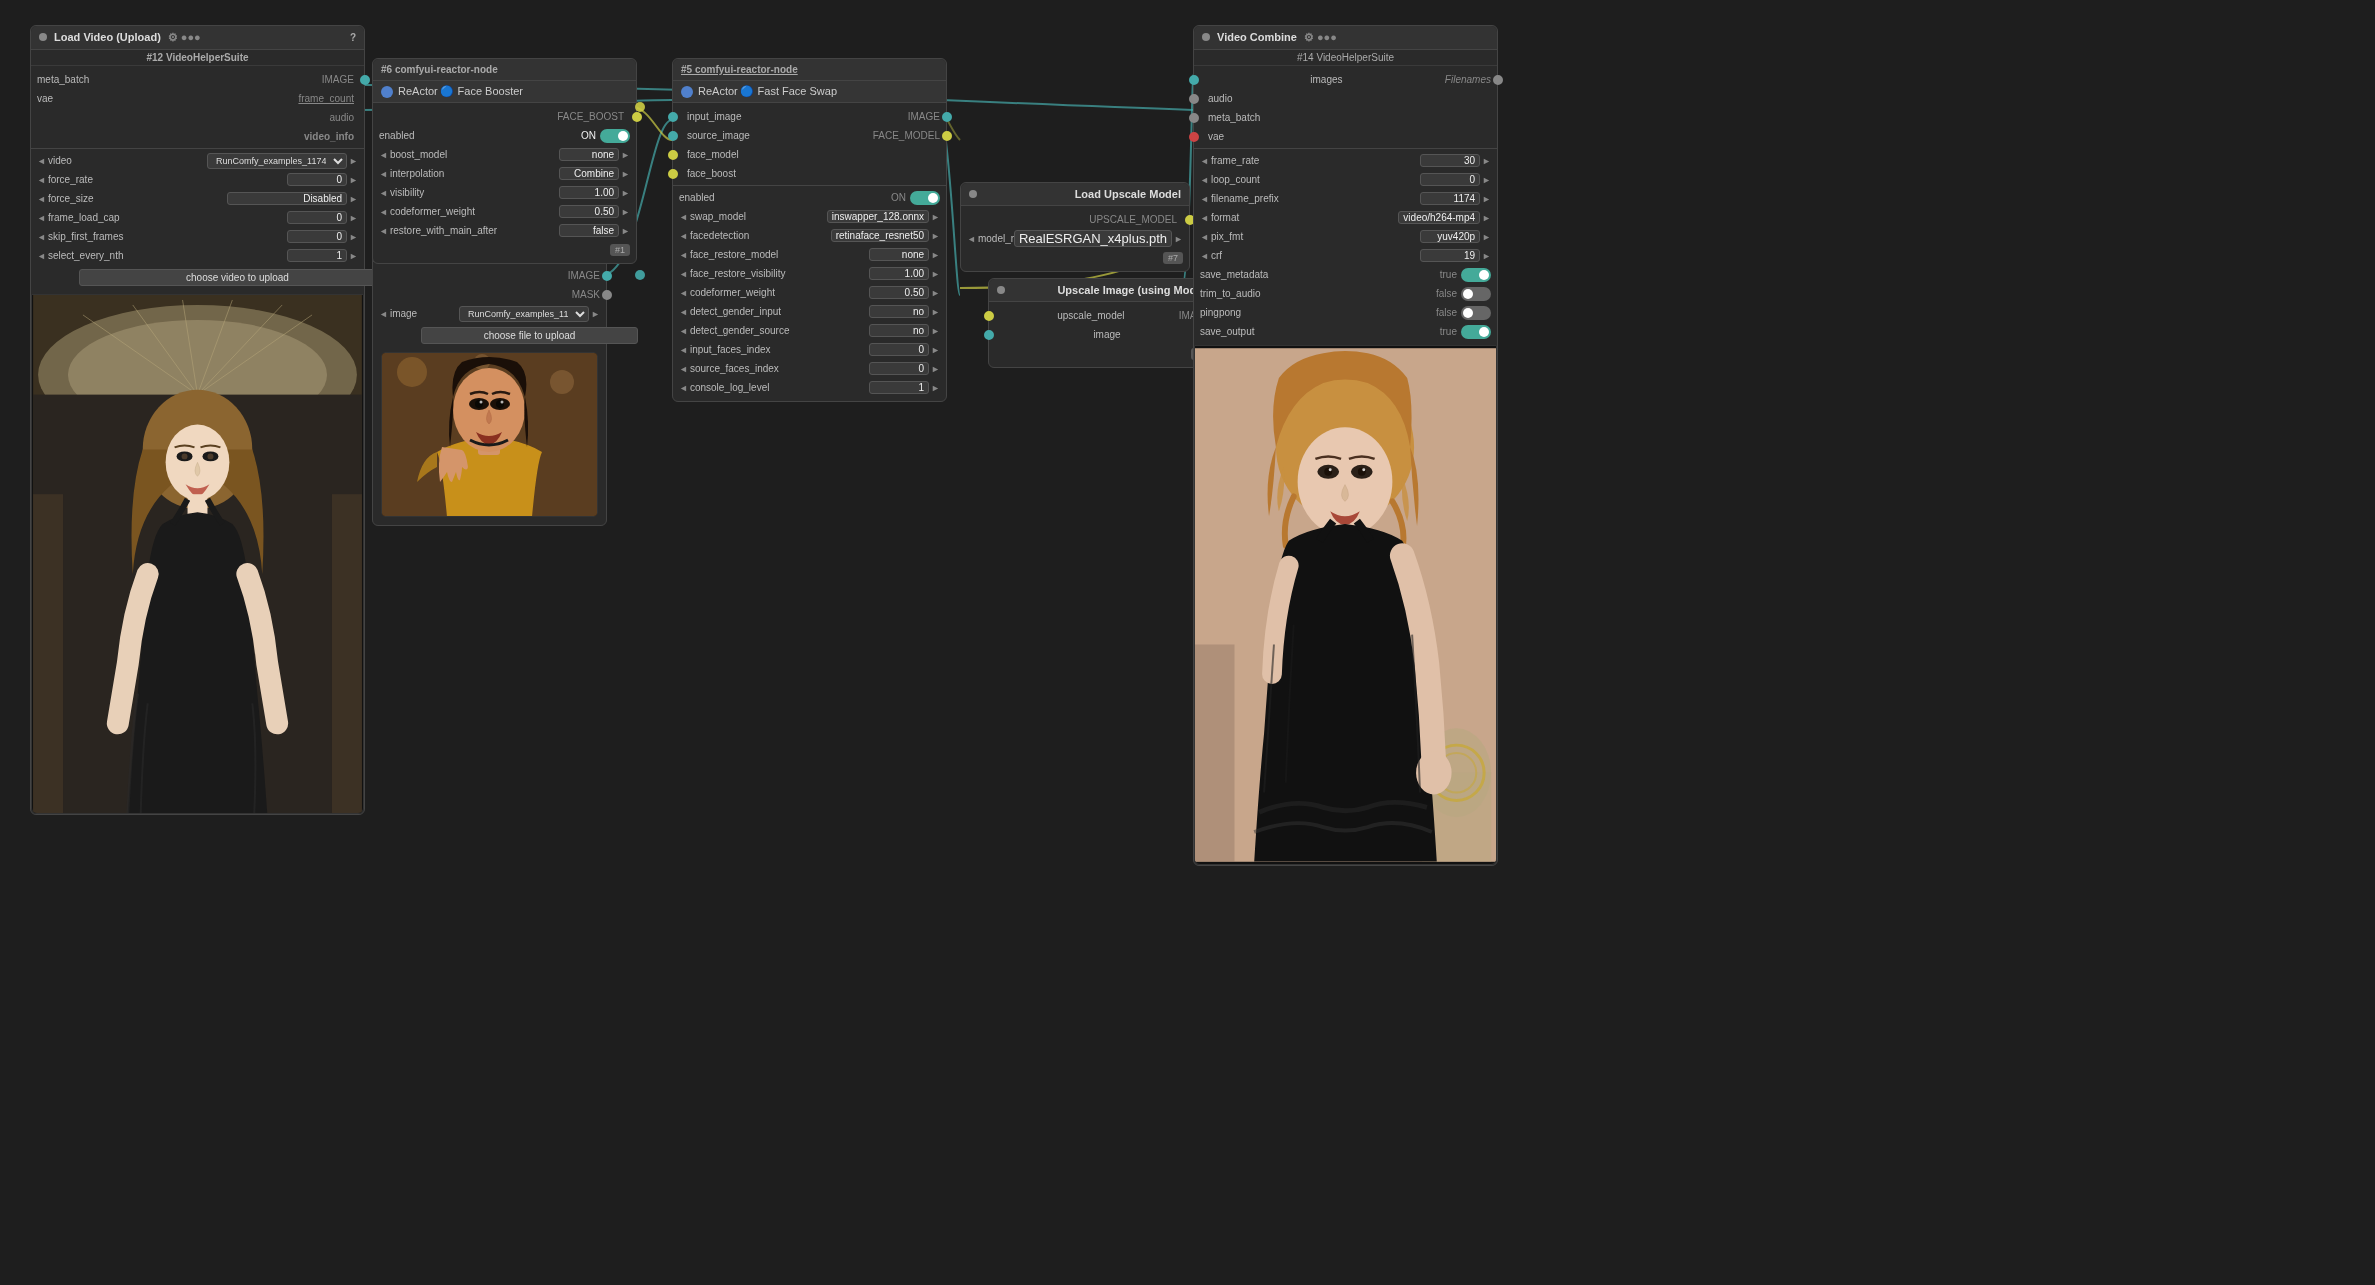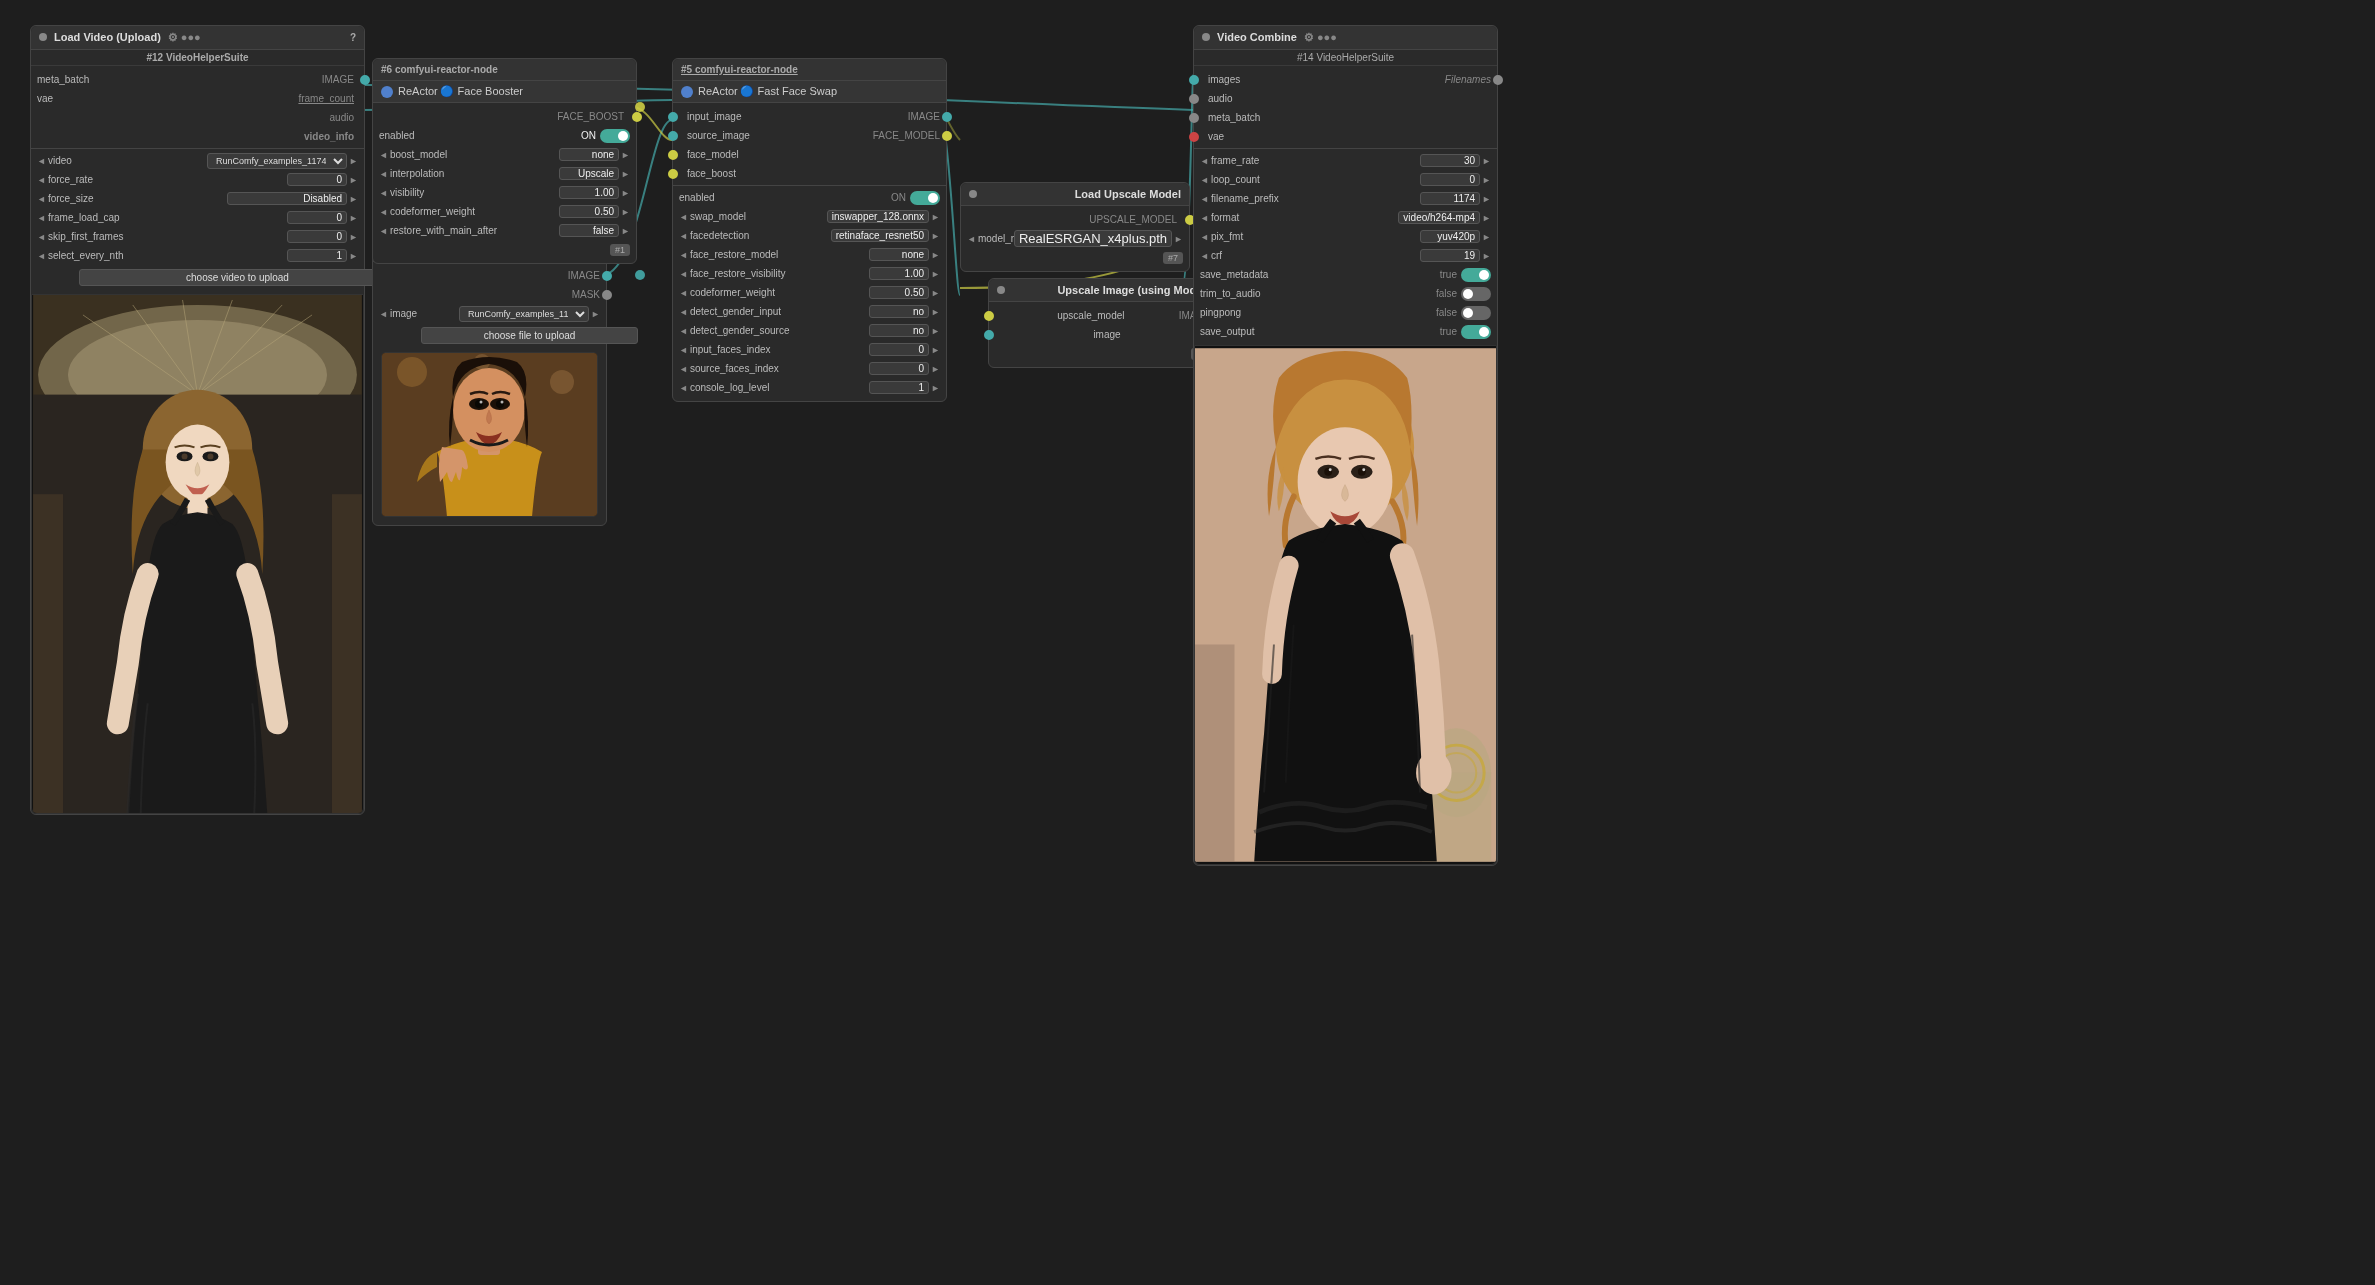--- a/index.html
+++ b/index.html
@@ -419,21 +419,21 @@
       <div class="param-row">
         <span class="arrow-left">◄</span>
         <span class="param-label">boost_model</span>
         <span class="param-value">none</span>
         <span class="arrow-right">►</span>
       </div>
 
       <div class="param-row">
         <span class="arrow-left">◄</span>
         <span class="param-label">interpolation</span>
-        <span class="param-value">Upscale</span>
+        <span class="param-value">Combine</span>
         <span class="arrow-right">►</span>
       </div>
 
       <div class="param-row">
         <span class="arrow-left">◄</span>
         <span class="param-label">visibility</span>
         <span class="param-value">1.00</span>
         <span class="arrow-right">►</span>
       </div>
 
@@ -616,21 +616,21 @@
         <span class="dot grey"></span>
         <span>Video Combine</span>
         <span style="color:#888; margin-left:4px;">⚙ ●●●</span>
       </span>
     </div>
     <div style="text-align:center; font-size:10px; color:#aaa; padding:2px; border-bottom:1px solid #3a3a3a;">#14 VideoHelperSuite</div>
     <div class="node-body">
 
       <div class="param-row">
         <div class="port blue left"></div>
-        <span class="param-label" style="padding-left:8px;">images</span>
+        <span class="param-label" style="padding-left:8px;text-align:center;">images</span>
         <span style="color:#888; font-size:10px;font-style:italic;">Filenames</span>
         <div class="port right" style="right:-6px; background:#888; border-color:#888;"></div>
       </div>
       <div class="param-row">
         <div class="port left" style="background:#888; border-color:#888;"></div>
         <span class="param-label" style="padding-left:8px;">audio</span>
       </div>
       <div class="param-row">
         <div class="port left" style="background:#888; border-color:#888;"></div>
         <span class="param-label" style="padding-left:8px;">meta_batch</span>

